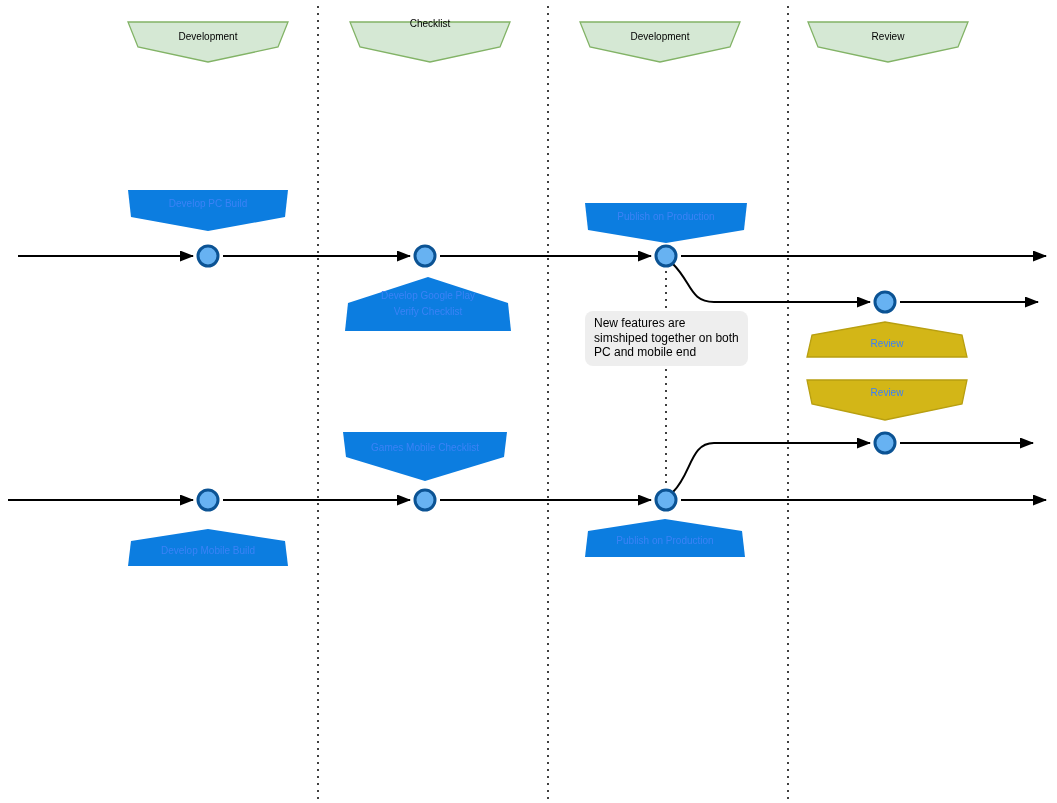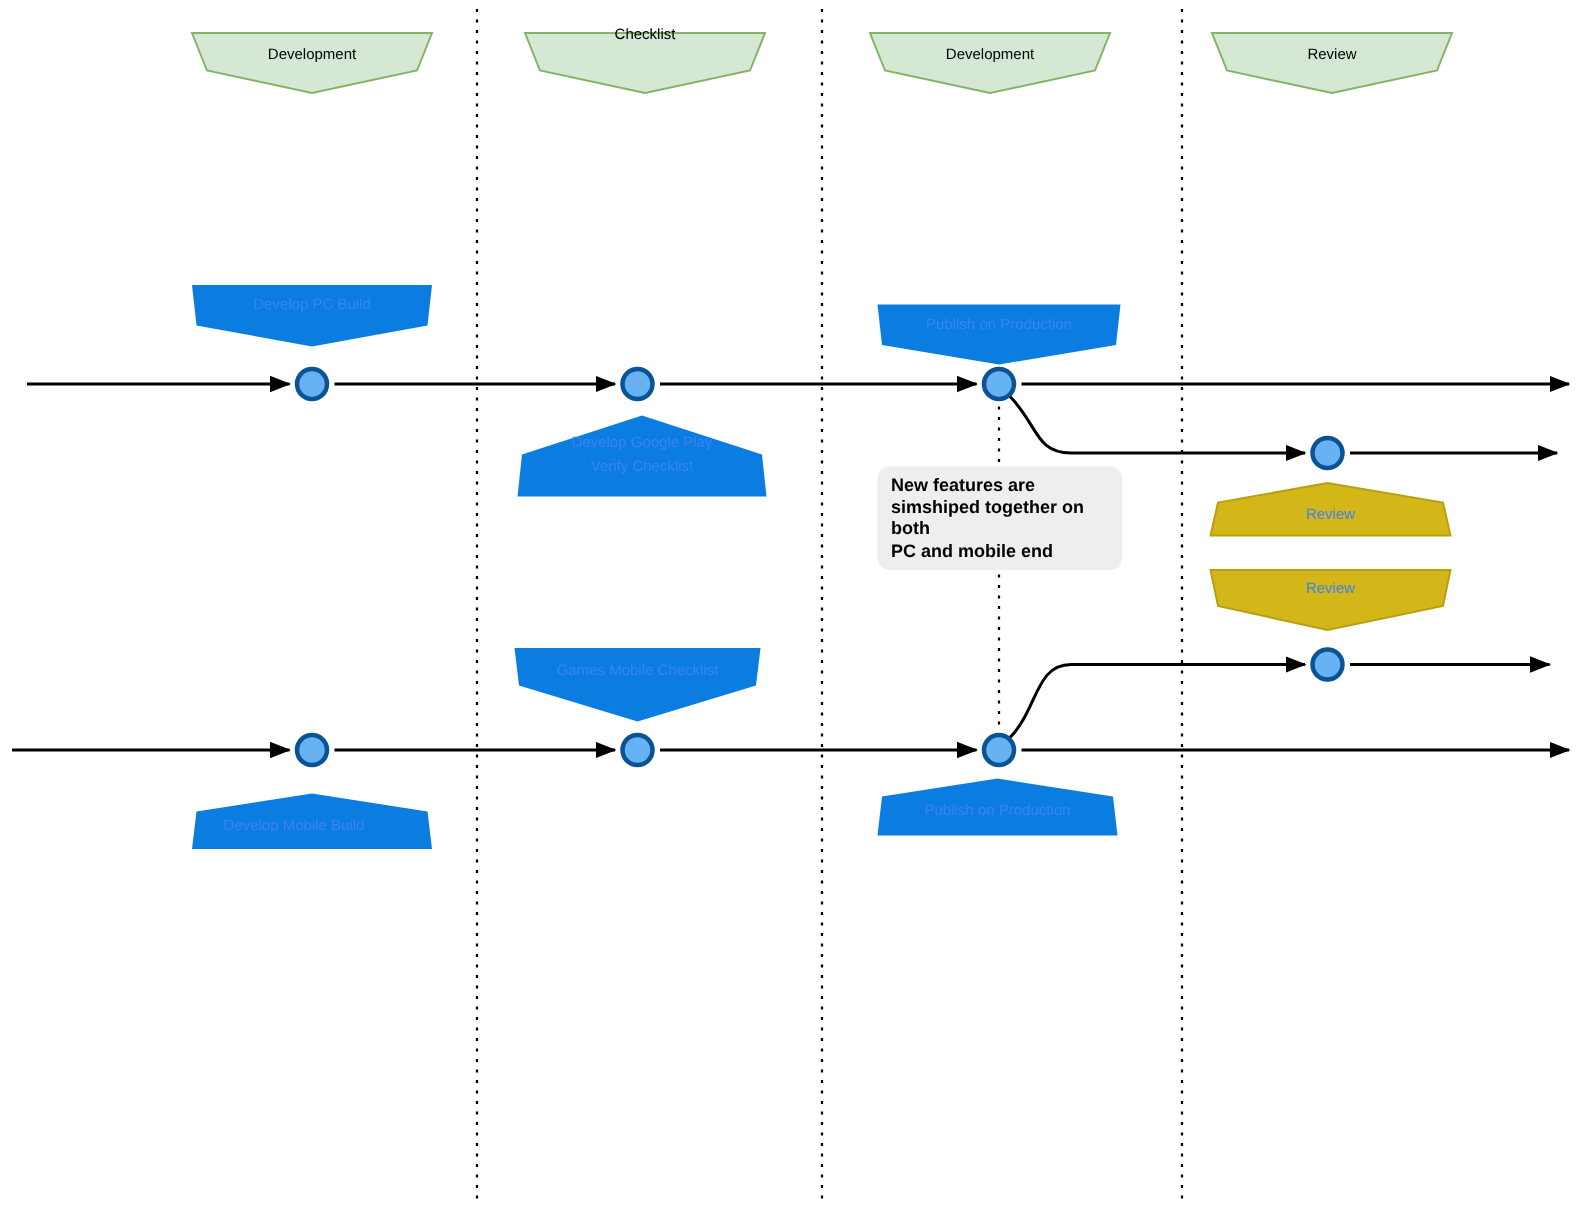--- a/index.html
+++ b/index.html
@@ -13,21 +13,21 @@
   #diagram-svg{position:absolute;left:0;top:0;z-index:1;}
   .overlay{position:absolute;z-index:3;text-align:center;font-size:10px;line-height:16px;pointer-events:none;}
   .overlay.white{color:#3b82f6;}
   .overlay.black{color:#000;}
   .note-box{
     position:absolute;z-index:2;
     left:585px;top:311px;width:163px;box-sizing:border-box;
     background:var(--note-fill,#eeeeee);
     border-radius:8px;
     padding:5px 9px 6px 9px;
-    font-size:12px;line-height:14.5px;color:#000;text-align:left;font-weight:bold;
+    font-size:12px;line-height:14.5px;color:#000;text-align:left;
   }
 </style>
 </head>
 <body>
 
 <div id="canvas">
 
   <svg id="diagram-svg" width="1057" height="803" viewBox="0 0 1057 803">
     <defs>
       <marker id="arrow" markerUnits="userSpaceOnUse" markerWidth="15" markerHeight="12" refX="13" refY="5.5" orient="auto">
@@ -113,16 +113,16 @@
   </div>
 
   <div class="overlay white" style="left:585px;top:209px;width:162px">Publish on Production</div>
 
   <div class="overlay white" style="left:807px;top:336px;width:160px">Review</div>
 
   <div class="overlay white" style="left:807px;top:385px;width:160px">Review</div>
 
   <div class="overlay white" style="left:343px;top:440px;width:164px">Games Mobile Checklist</div>
 
-  <div class="overlay white" style="left:116px;top:543px;width:160px">Develop Mobile Build</div>
+  <div class="overlay white" style="left:128px;top:543px;width:160px">Develop Mobile Build</div>
 
   <div class="overlay white" style="left:585px;top:533px;width:160px">Publish on Production</div>
 </div>
 
 </body></html>

